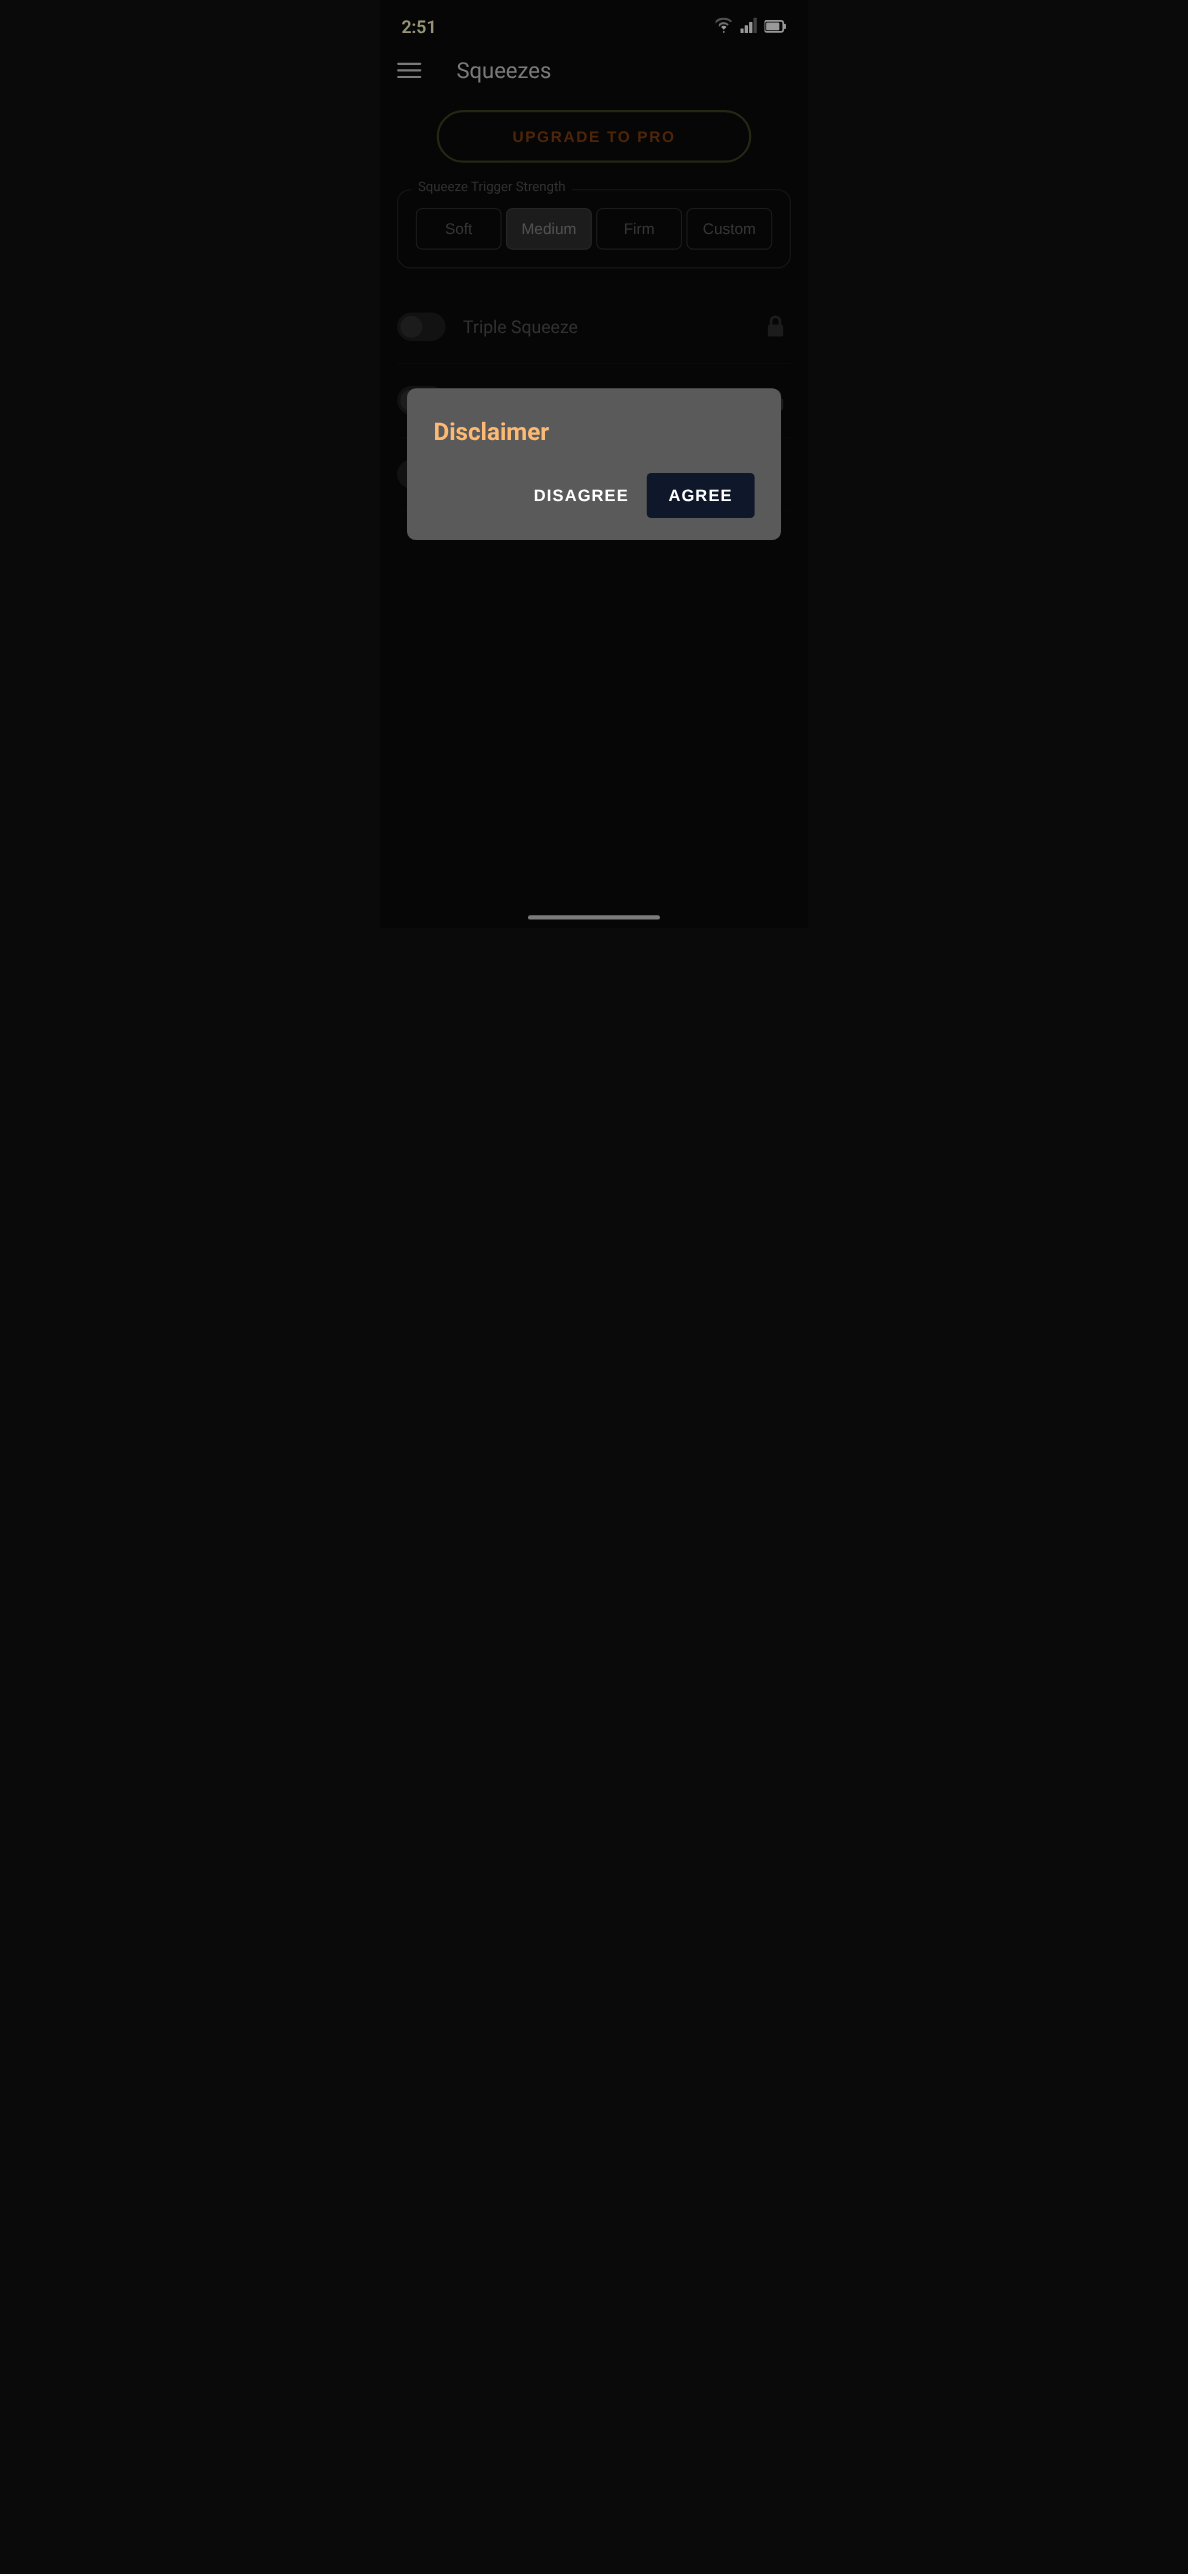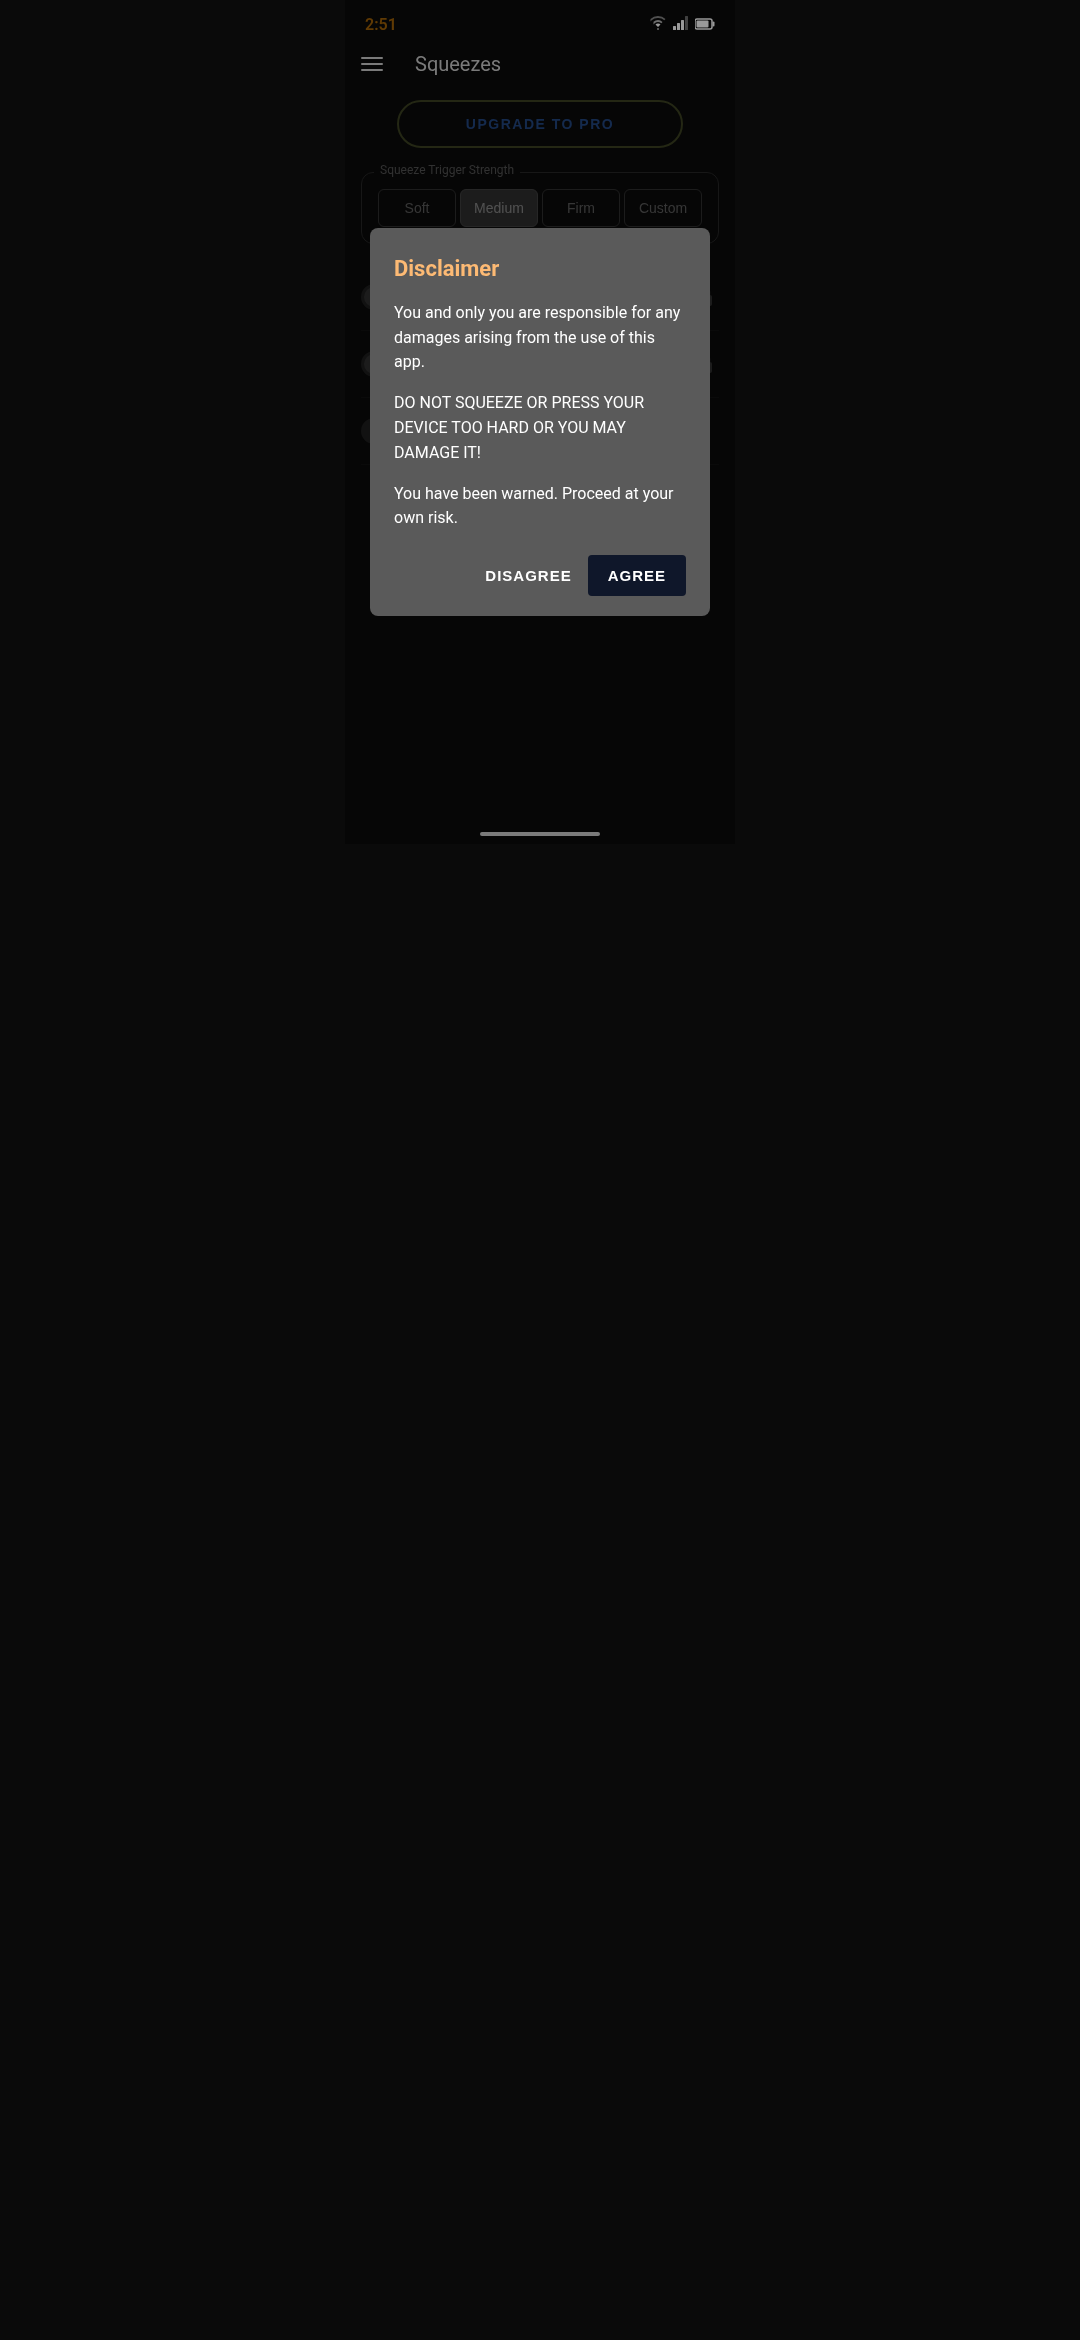--- a/index.html
+++ b/index.html
@@ -25,21 +25,21 @@
       display: flex;
       justify-content: space-between;
       align-items: center;
       padding: 12px 20px 8px 20px;
       height: 44px;
     }
 
     .status-time {
       font-size: 16px;
       font-weight: 600;
-      color: #a16207;
+      color: #fef9c3;
     }
 
     .status-icons {
       display: flex;
       align-items: center;
       gap: 6px;
     }
 
     
     .top-bar {
@@ -124,21 +124,21 @@
     }
 
     
     .upgrade-btn {
       display: block;
       margin: 8px auto 24px auto;
       padding: 14px 40px;
       border: 2px solid #6e7a3a;
       border-radius: 30px;
       background: transparent;
-      color: #3b82f6;
+      color: #f97316;
       font-size: 14px;
       font-weight: 700;
       letter-spacing: 1.5px;
       text-transform: uppercase;
       cursor: pointer;
       width: 80%;
       text-align: center;
     }
 
     
@@ -404,25 +404,20 @@
       <div class="thumb" style="left: auto; right: 3px;"></div>
     </div>
     <span class="item-label">Long Squeeze</span>
   </div>
 
 </div>
 
 <div class="modal-overlay">
   <div class="modal">
     <h2 class="modal-title">Disclaimer</h2>
-    <div class="modal-body">
-      <p>You and only you are responsible for any damages arising from the use of this app.</p>
-      <p>DO NOT SQUEEZE OR PRESS YOUR DEVICE TOO HARD OR YOU MAY DAMAGE IT!</p>
-      <p>You have been warned. Proceed at your own risk.</p>
-    </div>
     <div class="modal-actions">
       <button class="btn-disagree">DISAGREE</button>
       <button class="btn-agree">AGREE</button>
     </div>
   </div>
 </div>
 
 <div class="bottom-indicator"></div>
 
 </body></html>

